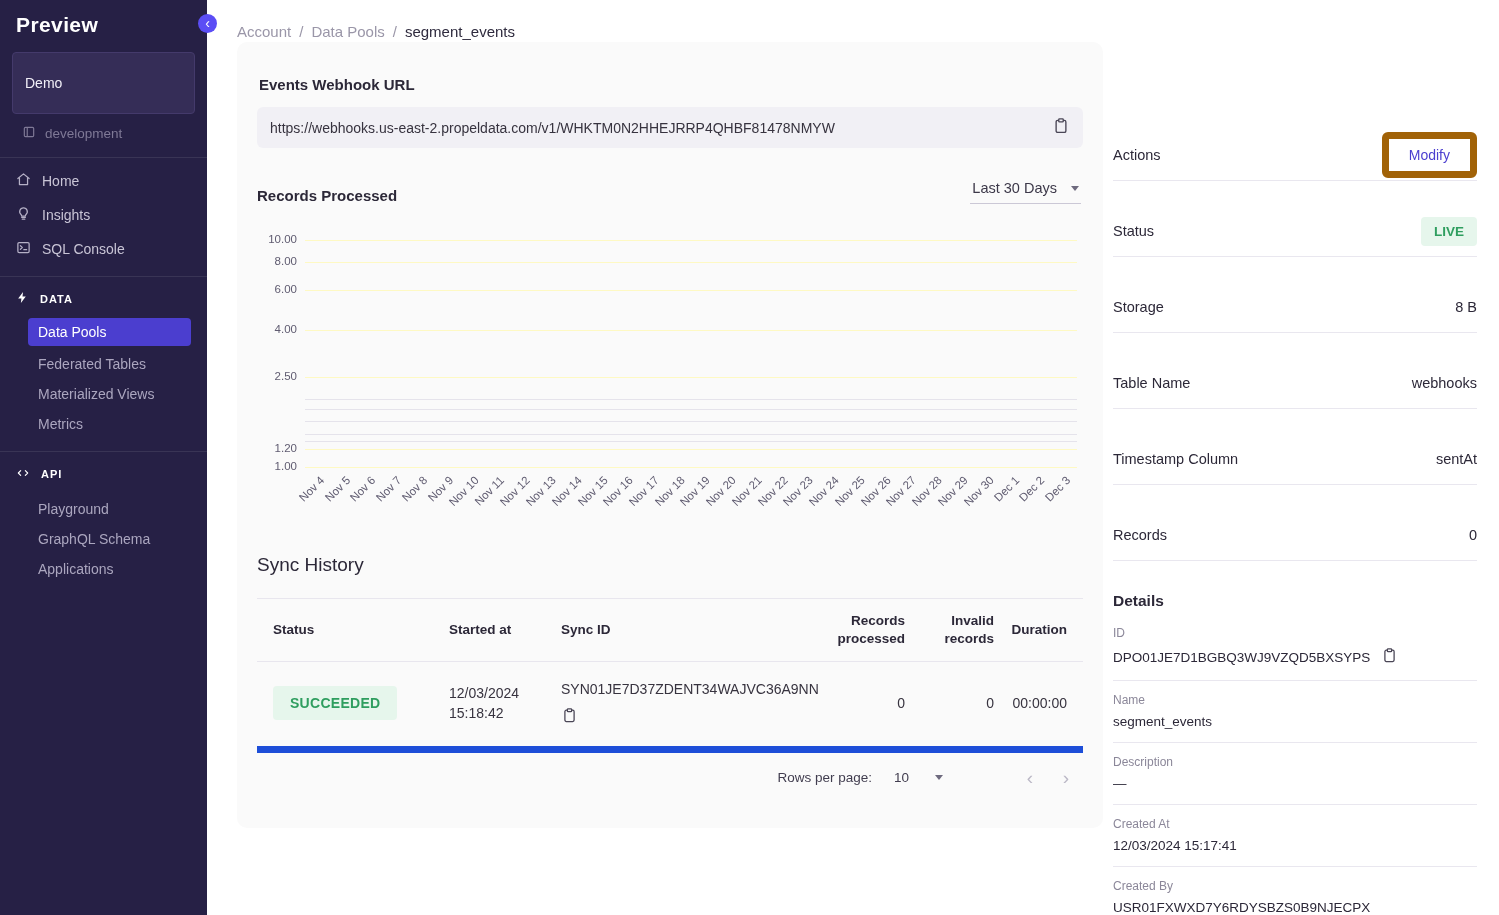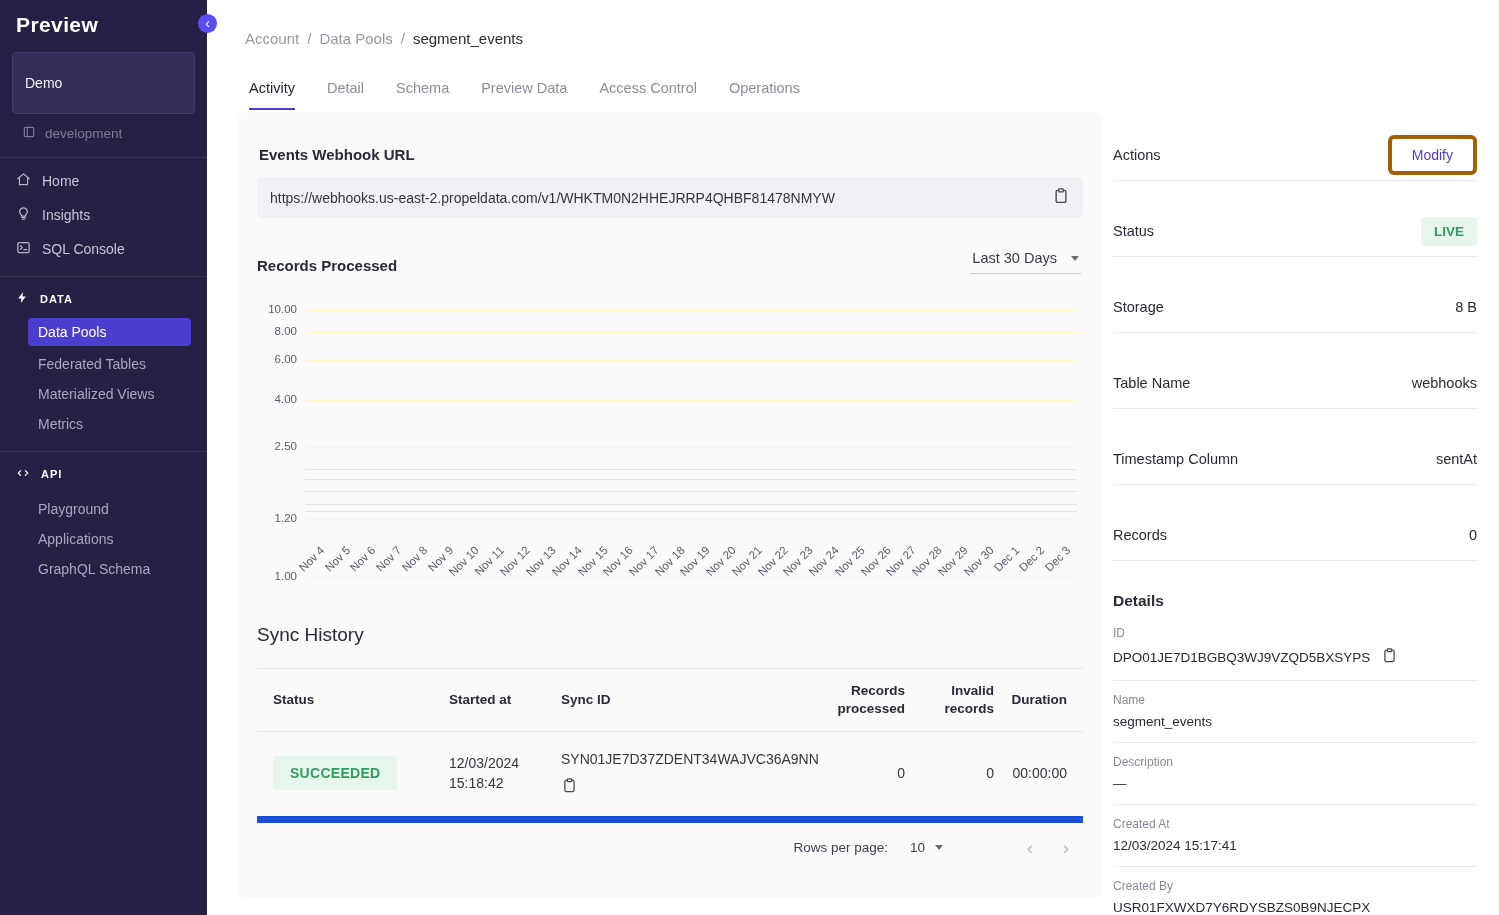--- a/index.html
+++ b/index.html
@@ -19,21 +19,21 @@
   .nav { padding:6px 0 10px; }
   .nav-item { display:flex; align-items:center; gap:11px; padding:8px 16px; color:#c9c5d6; font-size:14px; cursor:pointer; }
   .section-head { display:flex; align-items:center; gap:11px; padding:14px 16px 8px; color:#fff; font-size:11px; font-weight:700; letter-spacing:.09em; }
   .section-items { margin-top:4px; }
   .sub-item { padding:7px 16px 7px 38px; color:#aba6bf; font-size:14px; cursor:pointer; }
   .sub-item.active { background:#4b3ecf; color:#fff; margin:0 16px 3px 28px; padding:6px 10px; border-radius:4px; }
   .api-block { margin-top:12px; }
 
   
   .main { position:absolute; left:237px; top:0; width:866px; }
-  .breadcrumb { padding-top:30px; font-size:15px; color:#9a96a8; display:flex; gap:8px; align-items:center;margin-left:8px; }
+  .breadcrumb { padding-top:23px; font-size:15px; color:#9a96a8; display:flex; gap:8px; align-items:center; }
   .breadcrumb .current { color:#2f2b3e; }
   .crumb-link { cursor:pointer; }
   .tabs { display:flex; gap:32px; margin-top:33px; padding-left:12px; }
   .tab { font-size:14.5px; color:#8f8b9e; padding-bottom:12px; cursor:pointer; }
   .tab.active { color:#262238; border-bottom:2px solid #4b3ecf; }
   .card { margin-top:2px; background:#fafafa; border-radius:10px; padding:20px 20px 10px; min-height:786px; }
 
   .section-title { font-size:15px; font-weight:700; color:#2c2838; }
   .webhook-title { margin:14px 2px 14px; }
   .url-box { height:41px; background:#f1f0f5; border-radius:6px; display:flex; align-items:center; padding:0 13px; }
@@ -63,30 +63,30 @@
   .num { text-align:right; }
   .trow { padding:17px 16px 19px; border-bottom:7px solid #1d4ed8; }
   .badge { display:inline-block; border-radius:4px; font-weight:600; }
   .badge-succeeded { background:#e6f6ec; color:#2f9e5f; font-size:14px; padding:9px 17px; letter-spacing:.02em; }
   .cell-stacked { font-size:14px; color:#37333f; line-height:1.45; }
   .sync-copy { margin-top:7px; display:block; }
   .cell-num { font-size:14px; color:#37333f; }
 
   .pagination { display:flex; justify-content:flex-end; align-items:center; padding:14px 6px 8px; font-size:13.5px; color:#413d4f; }
   .rpp-label { margin-right:22px; }
-  .page-select { display:flex; align-items:center; gap:10px; margin-right:62px; cursor:pointer; }
+  .page-select { display:flex; align-items:center; gap:26px; margin-right:62px; cursor:pointer; }
   .pg-btn { color:#bbb8c6; font-size:19px; width:22px; text-align:center; margin-left:14px; }
 
   
   .panel { position:absolute; left:1113px; top:130px; width:364px; }
   .prow { height:51px; display:flex; align-items:center; justify-content:space-between;
     border-bottom:1px solid #e9e7ef; margin-bottom:25px; }
   .plabel { font-size:14.5px; color:#2c2838; }
   .pvalue { font-size:14.5px; color:#2c2838; }
-  .modify-btn { border:4px solid #a16207; color:#4b3ecf; font-size:14px; padding:8px 20px; border-radius:6px; background:#fff; }
+  .modify-btn { border:7px solid #a16207; color:#4b3ecf; font-size:14px; padding:8px 20px; border-radius:6px; background:#fff; }
   .badge-live { background:#e6f6ec; color:#2f9e5f; font-size:13.5px; padding:7px 13px; }
 
   .details { padding-top:6px; }
   .details-title { font-size:15.5px; font-weight:700; margin-bottom:16px; color:#2c2838; }
   .dgroup { border-bottom:1px solid #e9e7ef; padding-bottom:13px; margin-bottom:12px; }
   .dgroup.last { border-bottom:none; }
   .dlabel { font-size:12px; color:#8b8799; margin-bottom:7px; }
   .dvalue { font-size:13.5px; color:#2c2838; display:flex; align-items:center; gap:11px; }
 </style>
 </head>
@@ -168,46 +168,38 @@
             <path d="m8 8-4 4 4 4"></path>
             <path d="m16 8 4 4-4 4"></path>
           </svg></span>
       <span>API</span>
     </div>
     <div class="section-items">
       <div class="sub-item">
         <span>Playground</span>
       </div>
       <div class="sub-item">
+        <span>GraphQL Schema</span>
+      </div>
+      <div class="sub-item">
         <span>Applications</span>
-      </div>
-      <div class="sub-item">
-        <span>GraphQL Schema</span>
       </div>
     </div>
   </div>
 </aside>
 
 <main class="main">
   <div class="breadcrumb">
     <span class="crumb-link">Account</span>
     <span>/</span>
     <span class="crumb-link">Data Pools</span>
     <span>/</span>
     <span class="current">segment_events</span>
   </div>
 
-  <div class="tabs">
-    <div class="tab active">Activity</div>
-    <div class="tab">Detail</div>
-    <div class="tab">Schema</div>
-    <div class="tab">Preview Data</div>
-    <div class="tab">Access Control</div>
-    <div class="tab">Operations</div>
-  </div>
 
   <section class="card">
     <h3 class="section-title webhook-title">Events Webhook URL</h3>
     <div class="url-box">
       <span class="url-text">https://webhooks.us-east-2.propeldata.com/v1/WHKTM0N2HHEJRRP4QHBF81478NMYW</span>
       <button class="icon-btn">
         <span>
           <svg width="18" height="18" viewBox="0 0 24 24" fill="none" stroke="#4a4656" stroke-width="1.8">
               <rect x="5.5" y="4.5" width="13" height="16" rx="2"></rect>
               <rect x="9" y="2.5" width="6" height="4" rx="1" fill="#f1f0f5"></rect>
@@ -237,21 +229,21 @@
           </div>
           <div class="gridline major" style="top: 39.794%;">
             <span class="ytick">4.00</span>
           </div>
           <div class="gridline major" style="top: 60.206%;">
             <span class="ytick">2.50</span>
           </div>
           <div class="gridline major" style="top: 92.0819%;">
             <span class="ytick">1.20</span>
           </div>
-          <div class="gridline major" style="top: 100%; margin-top: 40px;">
+          <div class="gridline major" style="top: 100%;">
             <span class="ytick">1.00</span>
           </div>
           <div class="gridline minor" style="top: 69.897%;"></div>
           <div class="gridline minor" style="top: 74.4727%;"></div>
           <div class="gridline minor" style="top: 79.588%;"></div>
           <div class="gridline minor" style="top: 85.3872%;"></div>
           <div class="gridline minor" style="top: 88.6057%;"></div>
         </div>
       <div class="xlabels">
           <span class="xlab" style="right: 98.3333%;">Nov 4</span>

